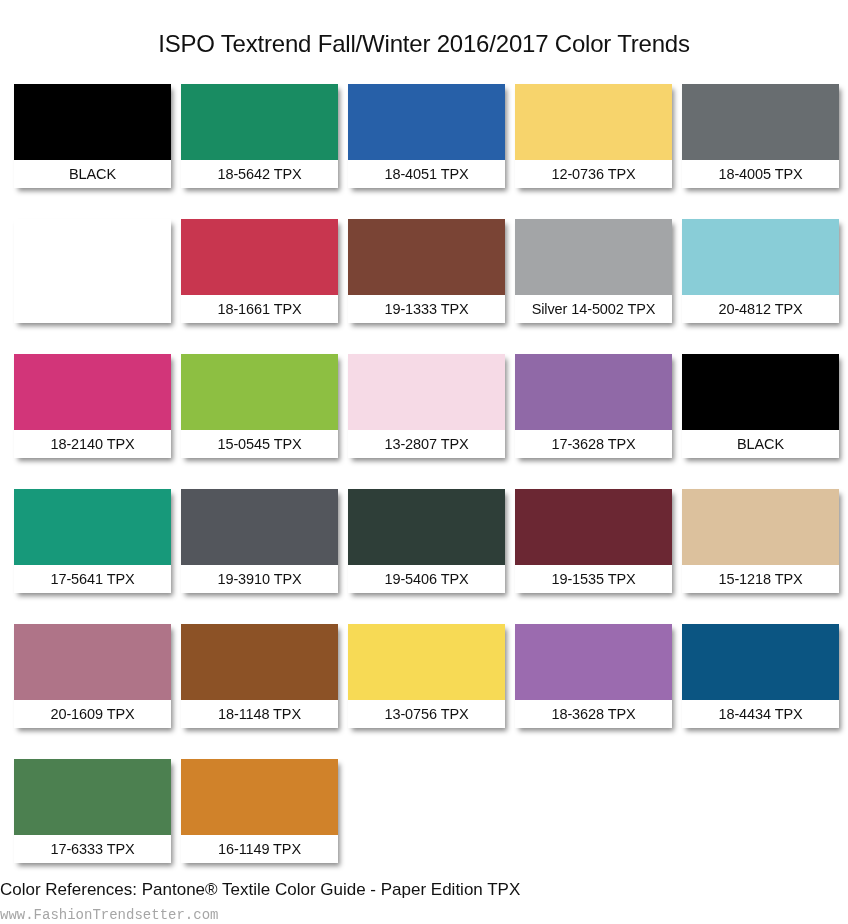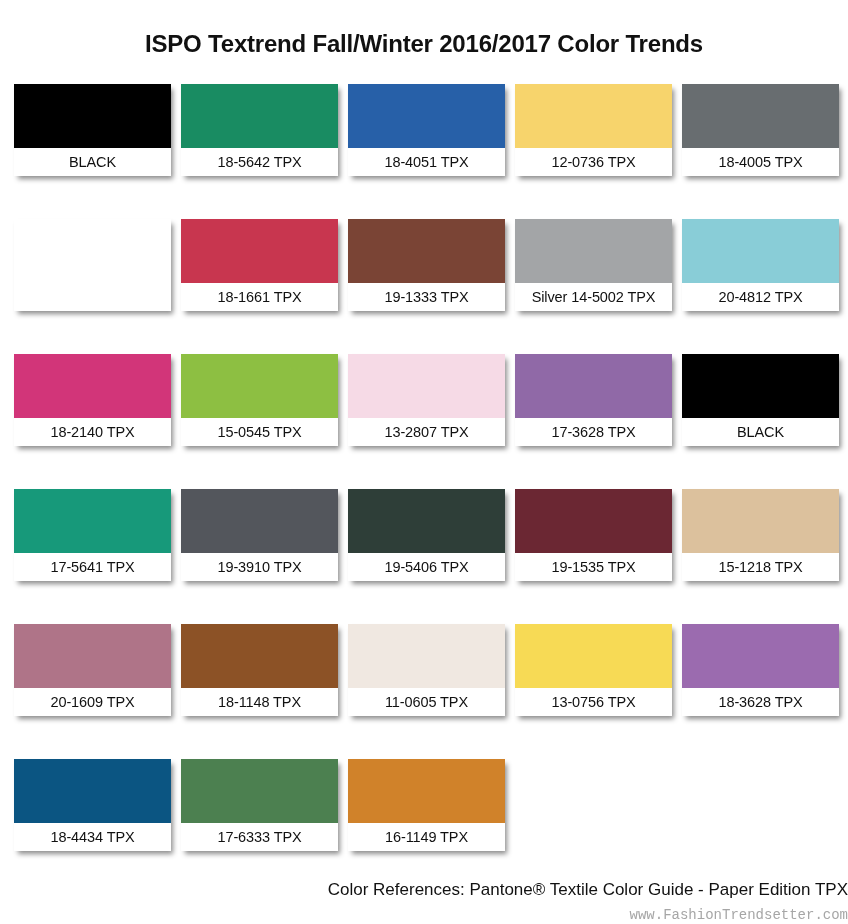--- a/index.html
+++ b/index.html
@@ -17,38 +17,38 @@
   #page {
     width: 848px;
     height: 924px;
     position: relative;
     box-sizing: border-box;
     background: #ffffff;
   }
   #title {
     text-align: center;
     font-size: 24px;
-    font-weight: 700;
+    font-weight: 400;
     line-height: 1;
     padding-top: 16px;
     letter-spacing: -0.2px;
     color: #111111;
   }
   #palette-grid {
     padding: 12px 14px 0 14px;
     display: grid;
     grid-template-columns: repeat(5, 1fr);
     grid-auto-rows: 135px;
     column-gap: 10px;
     row-gap: 0px;
     box-sizing: border-box;
   }
   .swatch-card {
     width: 157px;
-    height: 92px;
+    height: 104px;
     position: relative;
     background: #ffffff;
     box-shadow: 3px 4px 5px -1px rgba(0,0,0,0.45);
     display: flex;
     flex-direction: column;
     box-sizing: border-box;
   }
   .swatch-color {
     flex: 1 1 auto;
     width: 100%;
@@ -63,21 +63,21 @@
     color: #111111;
     white-space: nowrap;
     overflow: hidden;
     letter-spacing: -0.1px;
   }
   #footer {
     position: absolute;
     left: 0;
     right: 0;
     bottom: 16px;
-    text-align: right;
+    text-align: left;
   }
   #footer-ref {
     font-size: 17px;
     color: #111111;
     line-height: 1.2;
     margin-bottom: 7px;
   }
   #footer-url {
     font-size: 14px;
     color: #a6a6a6;
@@ -174,24 +174,20 @@
       </div>
       <div class="swatch-card">
         <div class="swatch-color" style="background-color: rgb(175, 116, 136);"></div>
         <div class="swatch-label">20-1609 TPX</div>
       </div>
       <div class="swatch-card">
         <div class="swatch-color" style="background-color: rgb(140, 82, 38);"></div>
         <div class="swatch-label">18-1148 TPX</div>
       </div>
       <div class="swatch-card">
-        <div class="swatch-color" style="background-color: rgb(240, 232, 225);"></div>
-        <div class="swatch-label">11-0605 TPX</div>
-      </div>
-      <div class="swatch-card">
         <div class="swatch-color" style="background-color: rgb(247, 218, 85);"></div>
         <div class="swatch-label">13-0756 TPX</div>
       </div>
       <div class="swatch-card">
         <div class="swatch-color" style="background-color: rgb(155, 107, 175);"></div>
         <div class="swatch-label">18-3628 TPX</div>
       </div>
       <div class="swatch-card">
         <div class="swatch-color" style="background-color: rgb(11, 85, 130);"></div>
         <div class="swatch-label">18-4434 TPX</div>

